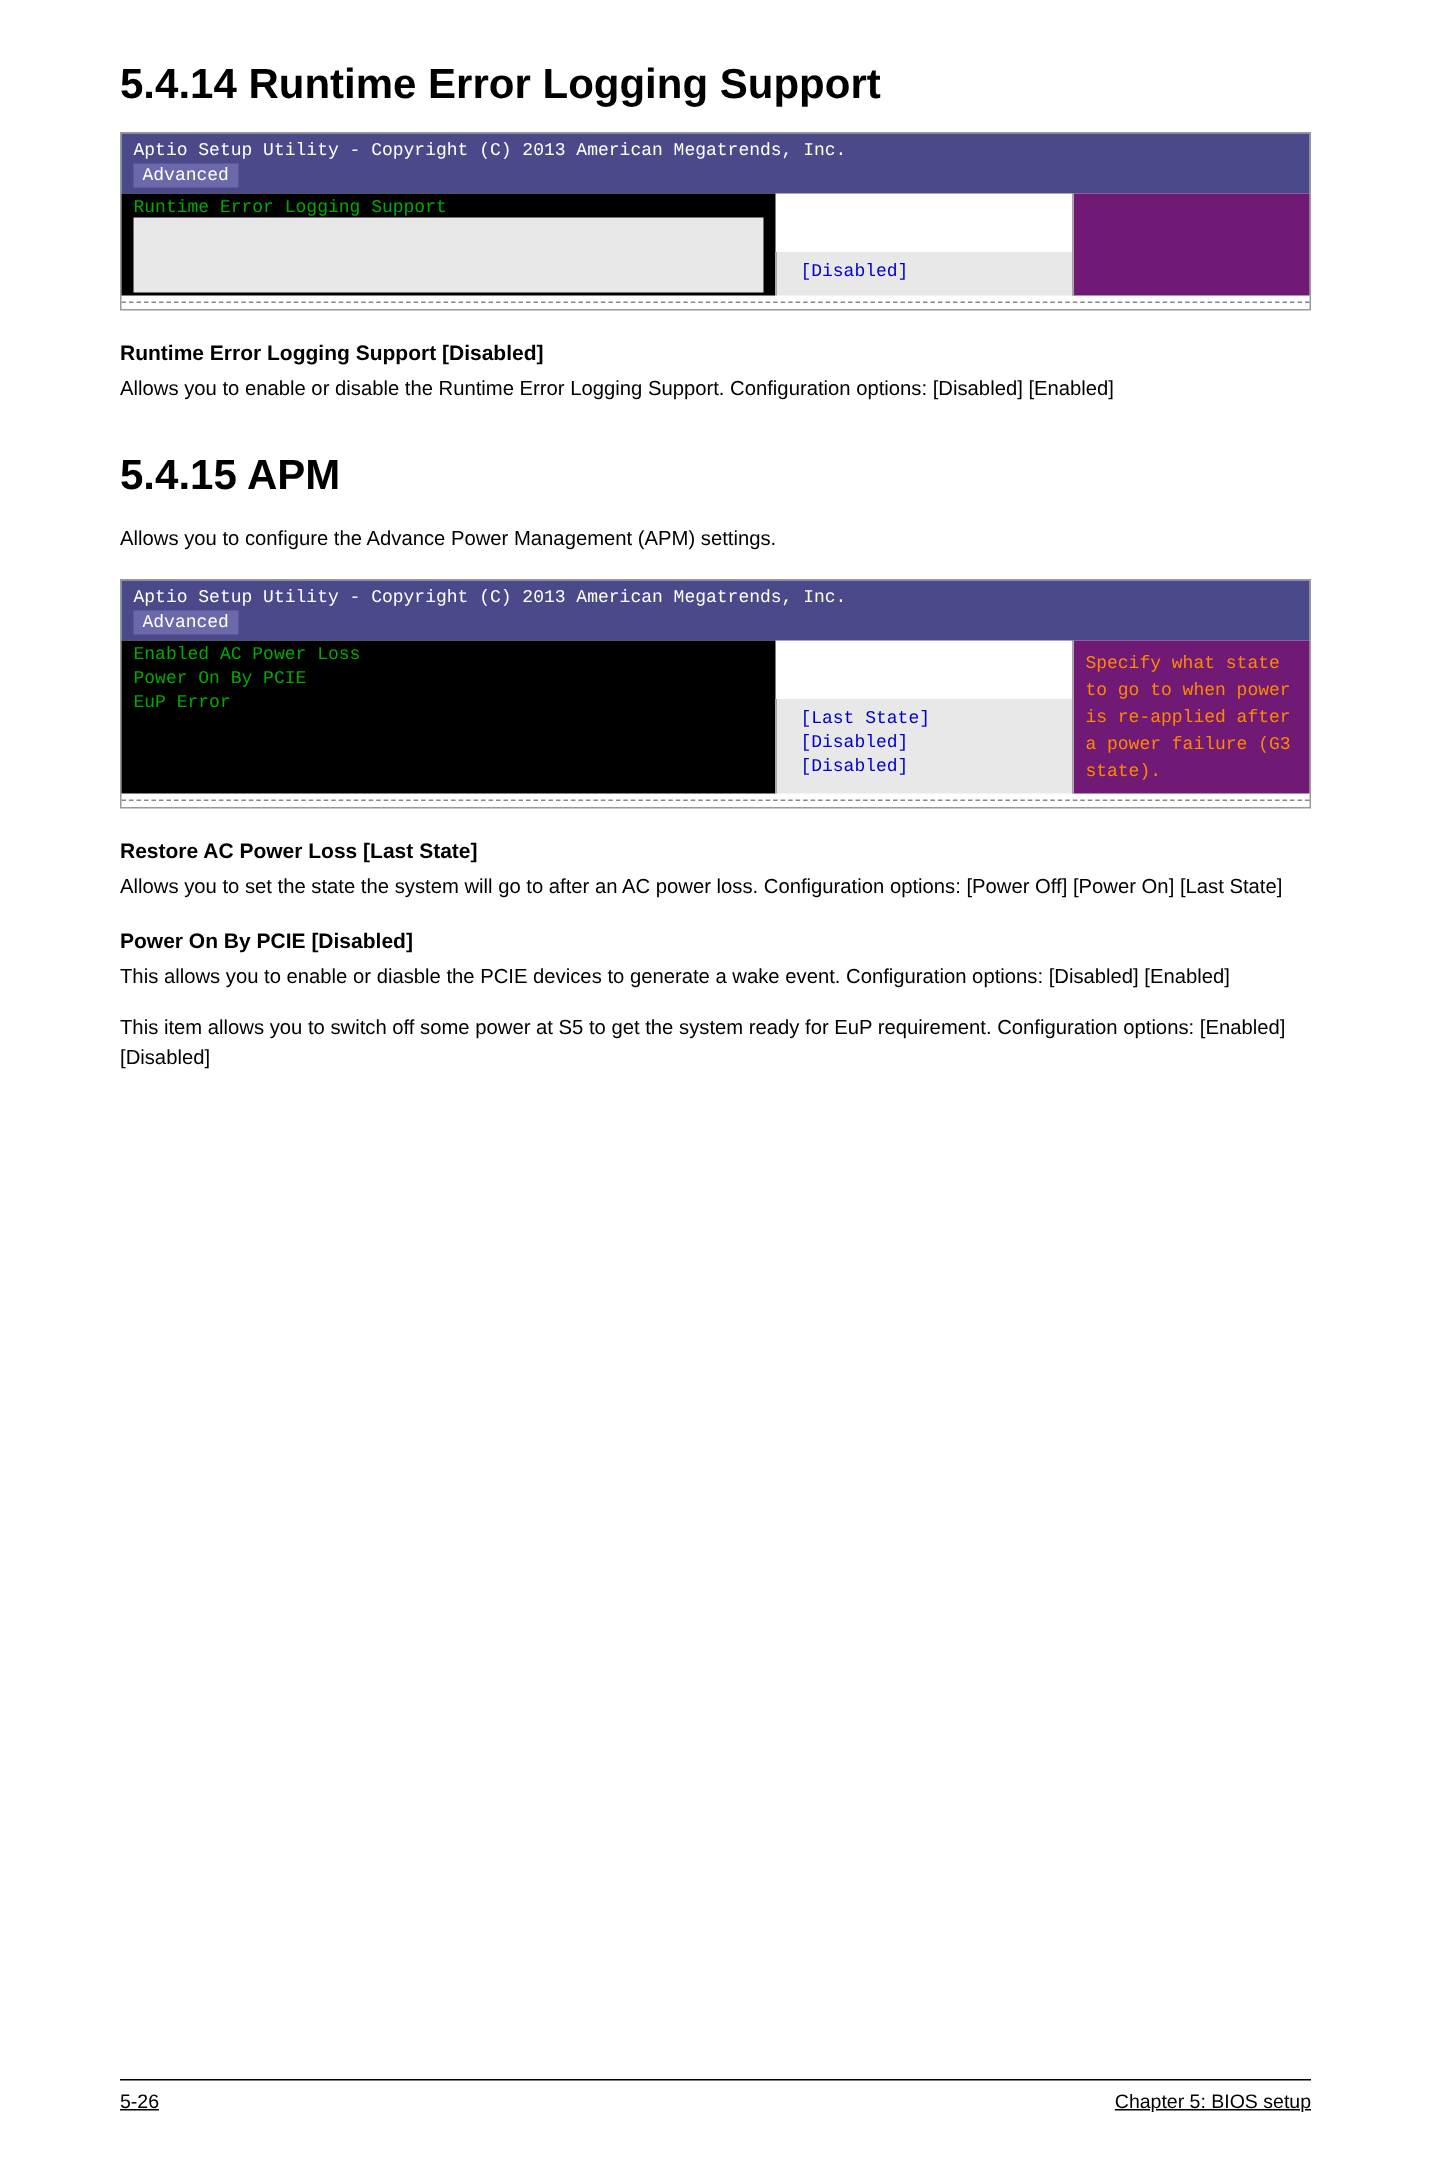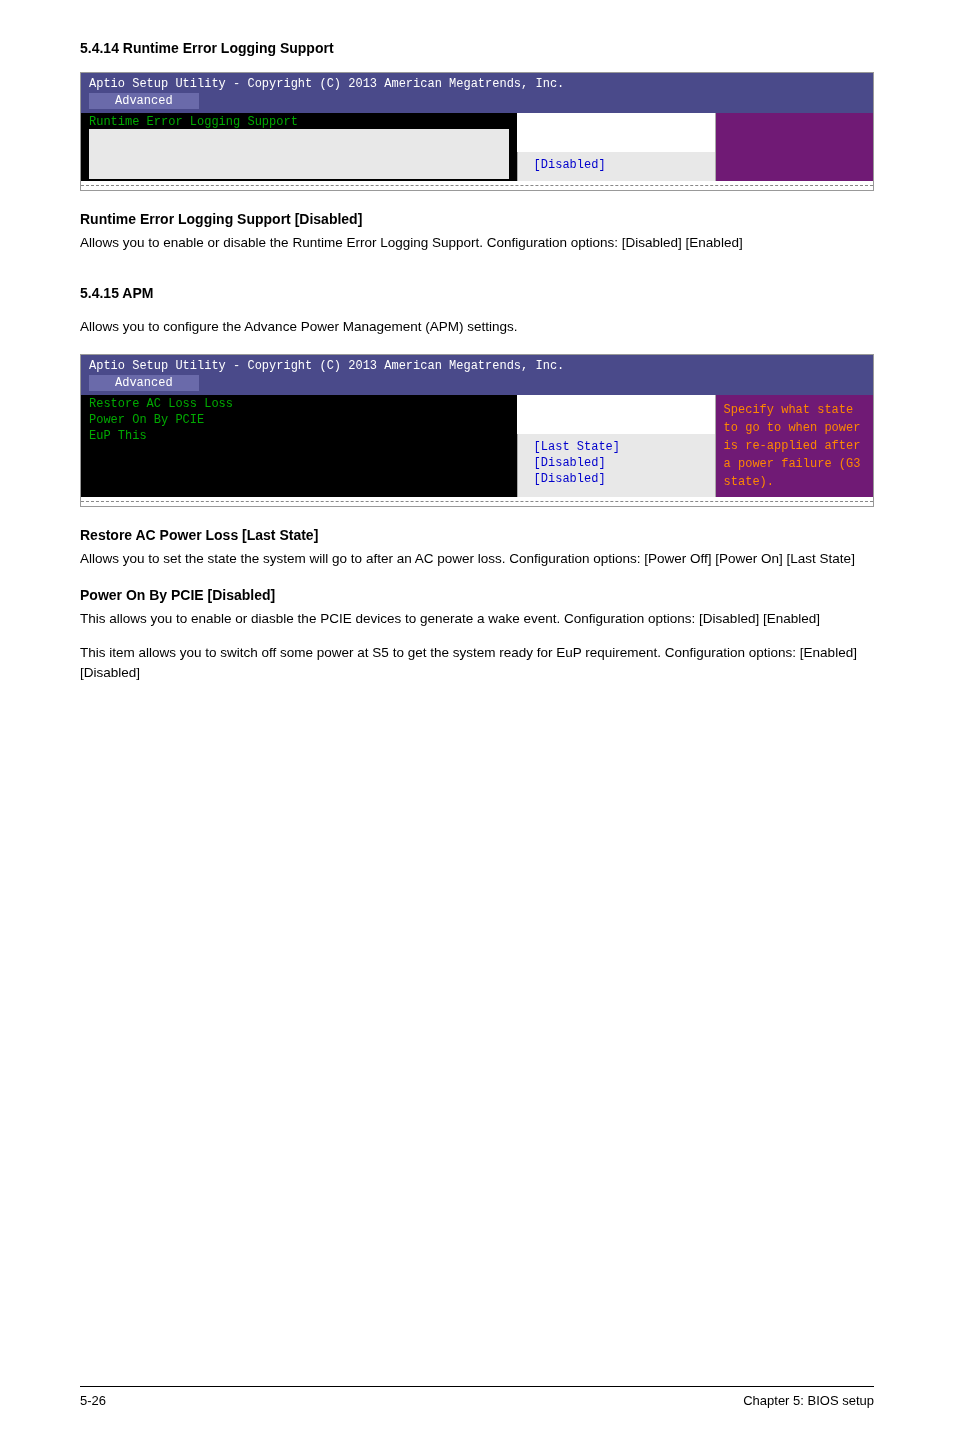--- a/index.html
+++ b/index.html
@@ -7,21 +7,21 @@
       background: #ffffff;
       font-family: Arial, sans-serif;
       font-size: 14px;
       color: #000000;
       width: 954px;
       min-height: 1438px;
       padding: 40px 80px 60px 80px;
     }
 
     h2.section-title {
-      font-size: 14px;
+      font-size: 28px;
       font-weight: bold;
       margin-bottom: 16px;
       border-bottom: none;
     }
 
     .bios-box {
       border: 1px solid #999;
       margin-bottom: 20px;
       font-family: 'Courier New', Courier, monospace;
       font-size: 12px;
@@ -32,21 +32,21 @@
       color: #ffffff;
       padding: 4px 8px;
       font-family: 'Courier New', Courier, monospace;
       font-size: 12px;
     }
 
     .bios-header .bios-tab {
       display: inline-block;
       background: #6a6aaa;
       color: #ffffff;
-      padding: 1px 26px;
+      padding: 1px 6px;
       margin-top: 2px;
       font-size: 12px;
     }
 
     .bios-row {
       display: flex;
       margin-bottom: 2px;
     }
 
     .bios-row-label {
@@ -91,20 +91,21 @@
       position: fixed;
       bottom: 30px;
       left: 80px;
       right: 80px;
       display: flex;
       justify-content: space-between;
       font-size: 13px;
       color: #000;
       border-top: 1px solid #000;
       padding-top: 6px;
+      text-decoration: underline;
     }
 
     .bios-combined {
       display: flex;
     }
 
     .bios-combined-left {
       flex: 0 0 55%;
       padding: 2px 8px;
       background: #000000;
@@ -168,27 +169,27 @@
 <div class="subsection-body" style="margin-bottom:16px;">Allows you to configure the Advance Power Management (APM) settings.</div>
 
 <div class="bios-box">
   <div class="bios-header">
     <span>Aptio Setup Utility - Copyright (C) 2013 American Megatrends, Inc.</span><br>
     <span class="bios-tab">Advanced</span>
   </div>
   <div class="bios-combined">
     <div class="bios-combined-left">
       <div class="bios-row">
-        <span class="bios-row-label">Restore AC Loss Loss</span>
+        <span class="bios-row-label">Enabled AC Power Loss</span>
       </div>
       <div class="bios-row">
         <span class="bios-row-label">Power On By PCIE</span>
       </div>
       <div class="bios-row">
-        <span class="bios-row-label">EuP This</span>
+        <span class="bios-row-label">EuP Error</span>
       </div>
       <div style="height:30px;"></div>
     </div>
     <div class="bios-combined-middle">
       <div class="bios-row">
         <span class="bios-row-value">[Last State]</span>
       </div>
       <div class="bios-row">
         <span class="bios-row-value">[Disabled]</span>
       </div>

